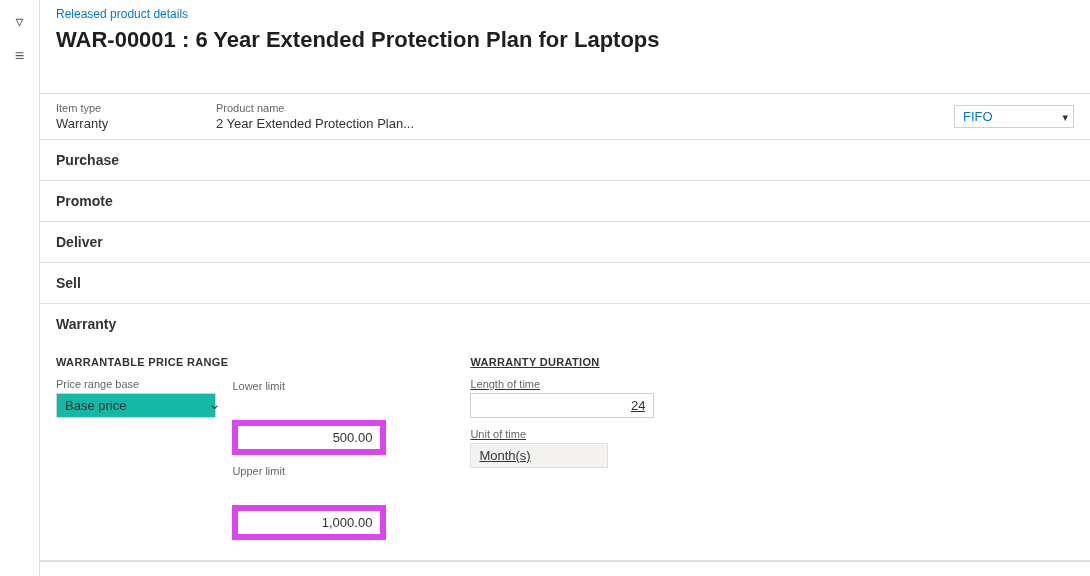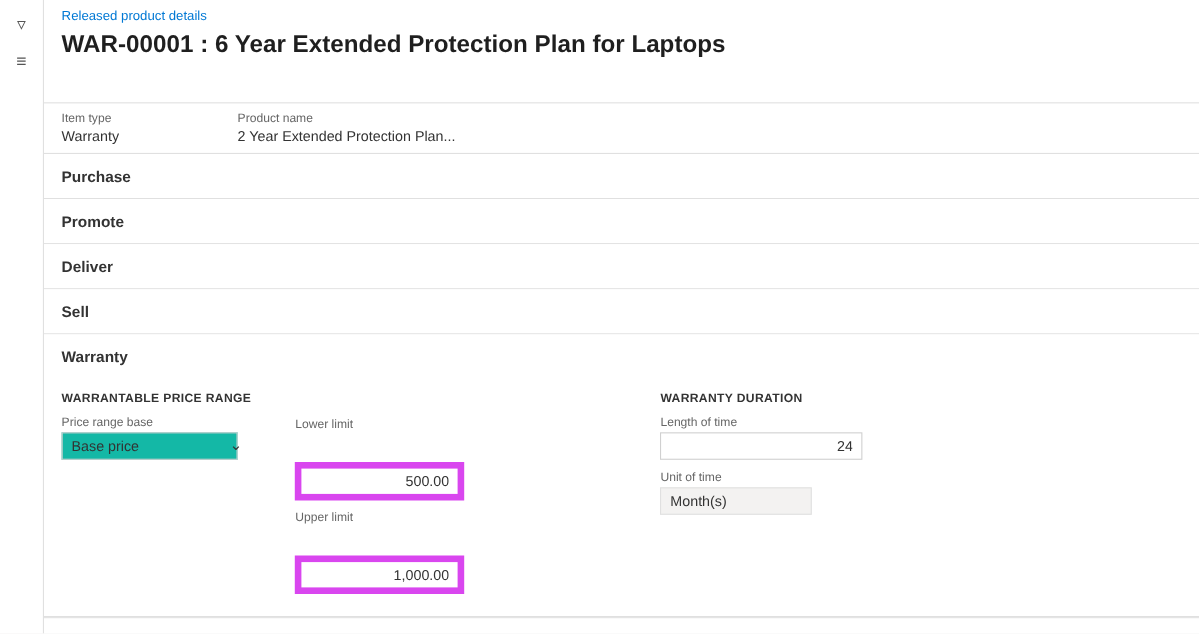--- a/index.html
+++ b/index.html
@@ -130,21 +130,21 @@
     .warranty-section-header {
       padding: 12px 16px;
       font-size: 14px;
       font-weight: 600;
       color: #333;
       background: #fff;
     }
     .warranty-body {
       padding: 12px 16px 20px 16px;
       display: flex;
-      gap: 80px;
+      gap: 44px;
       background: #fff;
       border-bottom: 1px solid #e0e0e0;
     }
     .warranty-block {
       display: flex;
       flex-direction: column;
       gap: 10px;
     }
     .warranty-block-title {
       font-size: 11px;
@@ -236,20 +236,30 @@
 
       <div class="top-bar-row">
         <div class="field-group">
           <span class="field-label">Item type</span>
           <span class="field-value">Warranty</span>
         </div>
         <div class="field-group">
           <span class="field-label">Product name</span>
           <span class="field-value-large">2 Year Extended Protection Plan...</span>
         </div>
+        <div style="margin-left:auto;">
+          <div class="select-wrapper">
+            <select class="fifo-select">
+              <option>FIFO</option>
+              <option>LIFO</option>
+              <option>Average cost</option>
+              <option>Standard cost</option>
+            </select>
+          </div>
+        </div>
       </div>
 
       <div class="section-header">Purchase</div>
 
       <div class="section-header">Promote</div>
 
       <div class="section-header">Deliver</div>
 
       <div class="section-header">Sell</div>
 
@@ -276,21 +286,21 @@
             <div class="warranty-field">
               <span class="warranty-field-label">Lower limit</span>
               <input type="text" class="warranty-input" value="500.00" style="">
             </div>
             <div class="warranty-field">
               <span class="warranty-field-label">Upper limit</span>
               <input type="text" class="warranty-input" value="1,000.00" style="">
             </div>
           </div>
 
-          <div class="warranty-block" style="margin-left:98px;">
+          <div class="warranty-block" style="margin-left:40px;text-decoration:underline;">
             <span class="warranty-block-title">WARRANTY DURATION</span>
 
             <div class="warranty-field">
               <span class="warranty-field-label">Length of time</span>
               <input type="text" class="duration-input" value="24" style="">
             </div>
 
             <div class="warranty-field">
               <span class="warranty-field-label">Unit of time</span>
               <div class="unit-time-value">Month(s)</div>

